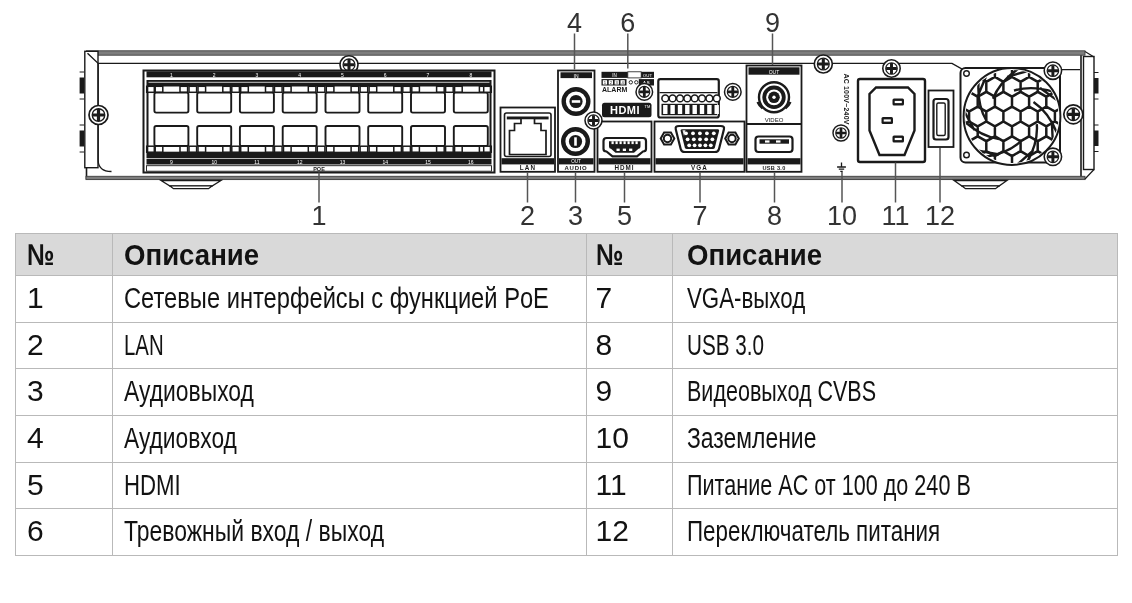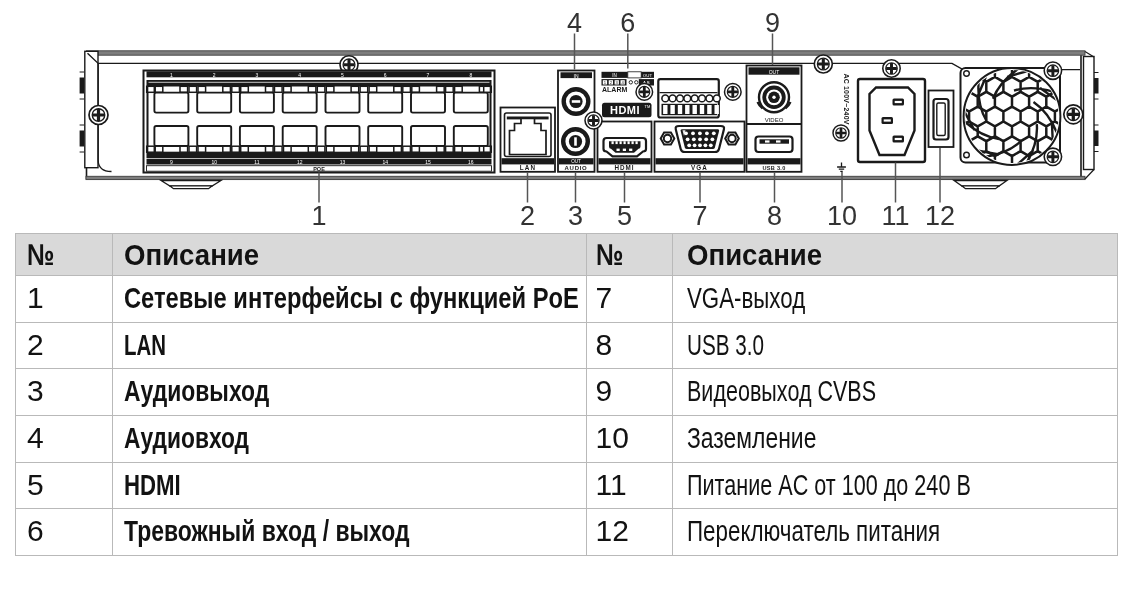--- a/index.html
+++ b/index.html
@@ -8,21 +8,21 @@
   #dev{position:absolute;left:0;top:0;}
   table.t{position:absolute;left:15px;top:233px;width:1103px;border-collapse:collapse;table-layout:fixed;}
   table.t td{border:1px solid #b9b9b9;padding:0;vertical-align:top;line-height:44px;color:#121212;box-sizing:border-box;}
   table.t tr.h td{background:#d9d9d9;height:42px;line-height:41px;font-weight:bold;}
   table.t tr.r td{height:46.7px;background:#fff;}
   .tx{display:inline-block;vertical-align:top;transform:scaleX(0.77);transform-origin:0 50%;white-space:nowrap;font-size:30px;}
   td.c1{width:97px;} td.c2{width:473px;} td.c3{width:86px;} td.c4{width:445px;}
   table.t td:nth-child(1){padding-left:11px;}
   table.t td:nth-child(3){padding-left:9px;}
   table.t td:nth-child(1),table.t td:nth-child(3){font-size:30px;}
-  table.t td:nth-child(2){padding-left:11px;font-weight:bold;}
+  table.t td:nth-child(2){padding-left:11px;}
   table.t td:nth-child(4){padding-left:14px;}
 </style>
 </head>
 <body>
 <div id="stage">
   <svg id="dev" width="1132" height="232" viewBox="0 0 1132 232">
 <rect x="86.5" y="52" width="994.5" height="126.5" fill="#fff" stroke="#1a1a1a" stroke-width="1.6"></rect>
 <rect x="86.5" y="50.8" width="998.5" height="4.4" fill="#7d7d7d" stroke="#3f3f3f" stroke-width="0.9"></rect>
 <rect x="86" y="176.3" width="999" height="3.3" fill="#7d7d7d" stroke="#3f3f3f" stroke-width="0.9"></rect>
 <rect x="84.8" y="51.3" width="13.2" height="116.4" fill="#fff" stroke="#1a1a1a" stroke-width="1.4"></rect>

